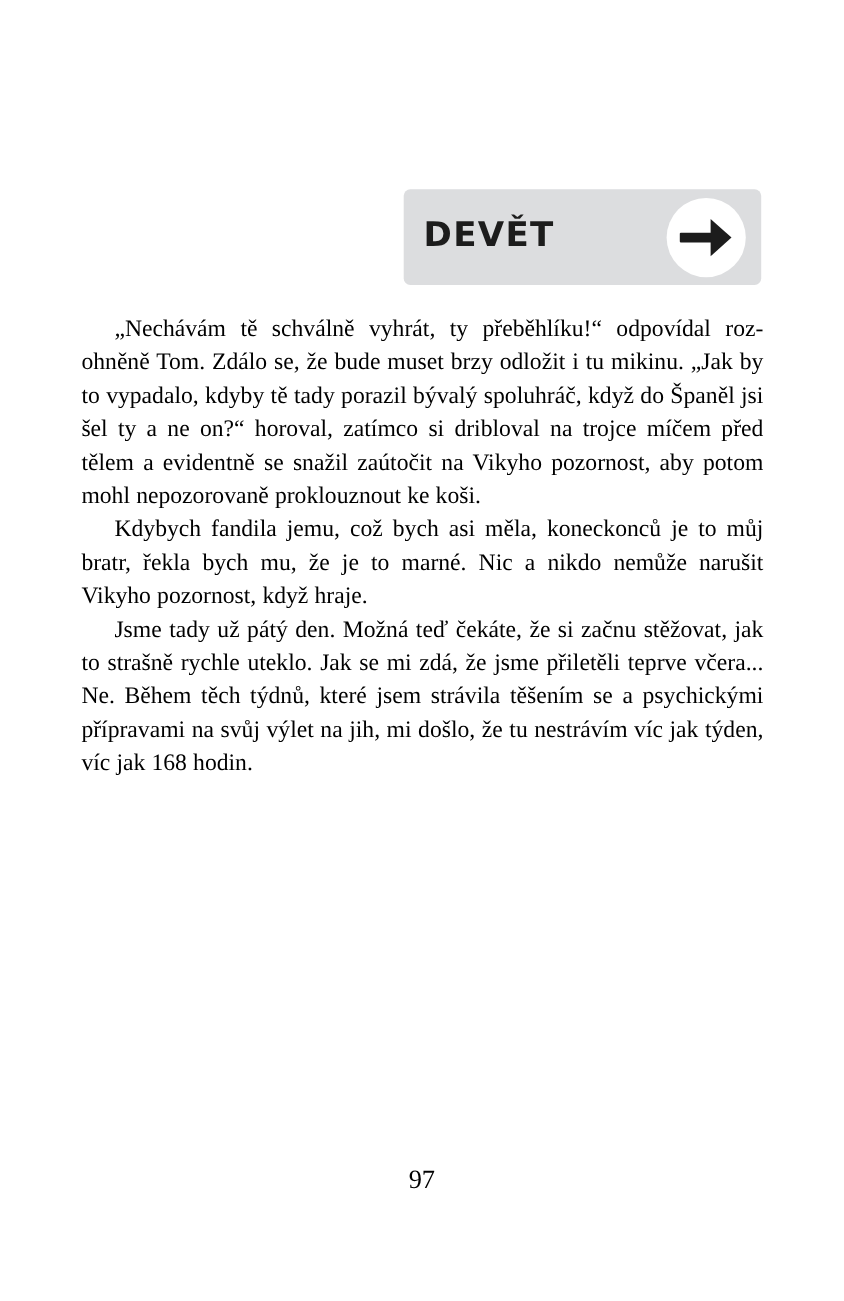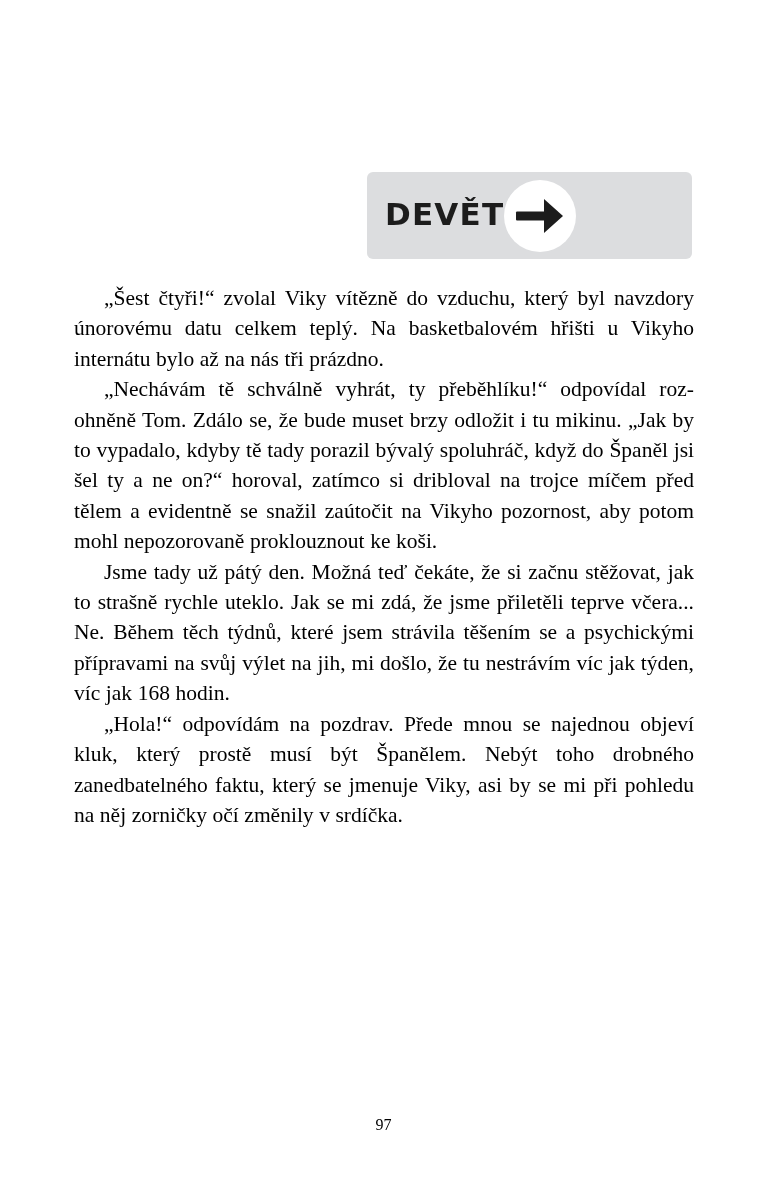--- a/index.html
+++ b/index.html
@@ -27,20 +27,21 @@
   .chapter-banner {
     position: absolute;
     left: 367px;
     top: 172px;
     width: 325px;
     height: 87px;
     background: #dcdddf;
     border-radius: 6px;
     display: flex;
     align-items: center;
+    justify-content: space-between;
     box-sizing: border-box;
     padding: 0 14px 0 18px;
   }
   .chapter-title {
     font-family: "DejaVu Sans", sans-serif;
     font-weight: bold;
     font-size: 31px;
     letter-spacing: 1.2px;
     color: #1c1c1c;
     line-height: 1;
@@ -72,24 +73,24 @@
     text-align: justify;
     text-indent: 30px;
     hyphens: manual;
     word-spacing: 0.2px;
   }
 
   
   .folio {
     position: absolute;
     left: 0;
-    top: 1116px;
+    top: 1060px;
     width: 767px;
     text-align: center;
-    font-size: 16px;
+    font-size: 24px;
     font-family: "Liberation Serif", serif;
   }
 </style>
 </head>
 <body>
 
 <div class="page">
 
   <div class="chapter-banner">
     <div class="chapter-title">DEVĚT</div>
@@ -97,21 +98,20 @@
       <svg width="52" height="40" viewBox="0 0 52 40" aria-hidden="true">
         <g fill="#1c1c1c">
           <rect x="2" y="15.5" width="34" height="9" rx="1"></rect>
           <path d="M30 3 L49 20 L30 37 Z"></path>
         </g>
       </svg>
     </div>
   </div>
 
   <div class="body-text">
-    <p>„Šest čtyři!“ zvolal Viky vítězně do vzduchu, který byl navzdory únorovému datu celkem teplý. Na basketbalovém hřišti u Vikyho internátu bylo až na nás tři prázdno.</p>
     <p>„Nechávám tě schválně vyhrát, ty přeběhlíku!“ odpovídal roz­ohněně Tom. Zdálo se, že bude muset brzy odložit i tu mikinu. „Jak by to vypadalo, kdyby tě tady porazil bývalý spoluhráč, když do Španěl jsi šel ty a ne on?“ horoval, zatímco si dribloval na trojce míčem před tělem a evidentně se snažil zaútočit na Vikyho pozornost, aby potom mohl nepozorovaně proklouznout ke koši.</p>
+    <p>Kdybych fandila jemu, což bych asi měla, koneckonců je to můj bratr, řekla bych mu, že je to marné. Nic a nikdo nemůže naru­šit Vikyho pozornost, když hraje.</p>
     <p>Jsme tady už pátý den. Možná teď čekáte, že si začnu stěžovat, jak to strašně rychle uteklo. Jak se mi zdá, že jsme přiletěli teprve včera... Ne. Během těch týdnů, které jsem strávila těšením se a psy­chickými přípravami na svůj výlet na jih, mi došlo, že tu nestrá­vím víc jak týden, víc jak 168 hodin.</p>
-    <p>„Hola!“ odpovídám na pozdrav. Přede mnou se najednou ob­jeví kluk, který prostě musí být Španělem. Nebýt toho drobného zanedbatelného faktu, který se jmenuje Viky, asi by se mi při po­hledu na něj zorničky očí změnily v srdíčka.</p>
   </div>
 
   <div class="folio">97</div>
 
 </div>
 
 </body></html>

